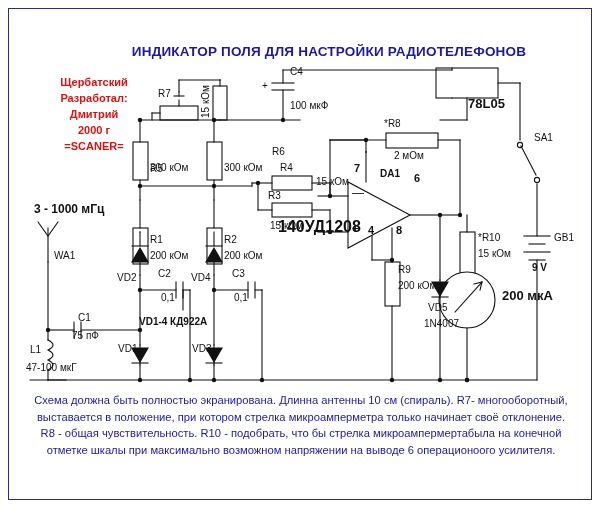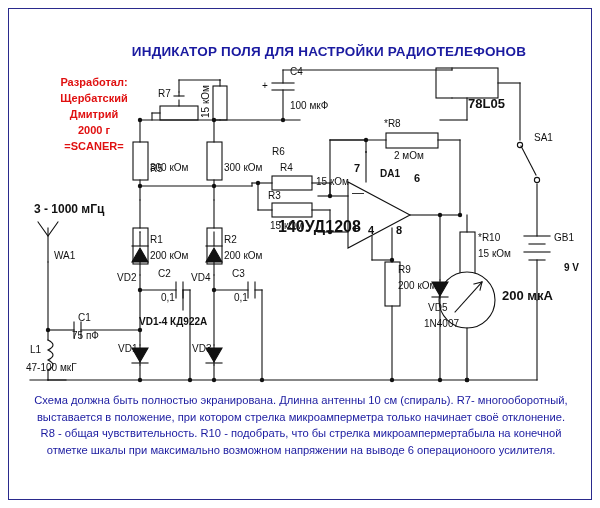--- a/index.html
+++ b/index.html
@@ -30,22 +30,22 @@
 </style>
 </head>
 <body>
 
 <div id="root">
   <div class="frame"></div>
 
   <div class="title">ИНДИКАТОР ПОЛЯ ДЛЯ НАСТРОЙКИ РАДИОТЕЛЕФОНОВ</div>
 
   <div class="author">
+    <div class="red">Щербатский</div>
     <div class="red">Разработал:</div>
-    <div class="red">Щербатский</div>
     <div class="red">Дмитрий</div>
     <div class="red">2000 г</div>
     <div class="red">=SCANER=</div>
   </div>
 
   <svg width="600" height="508" viewBox="0 0 600 508">
     <g stroke="#111" stroke-width="1.1" fill="none" stroke-linecap="square">
 
       <path d="M48 228 L48 262"></path>
       <path d="M38 222 L48 236 L58 222"></path>
@@ -310,20 +310,20 @@
   <div class="lbl b" style="left:354px;top:162px;font-size:11px;">7</div>
   <div class="lbl b" style="left:414px;top:172px;font-size:11px;">6</div>
   <div class="lbl b" style="left:368px;top:224px;font-size:11px;">4</div>
   <div class="lbl b" style="left:396px;top:224px;font-size:11px;">8</div>
   <div class="lbl" style="left:352px;top:186px;font-size:12px;">—</div>
   <div class="lbl" style="left:352px;top:222px;font-size:12px;">+</div>
 
   <div class="lbl b" style="left:468px;top:96px;font-size:13px;">78L05</div>
   <div class="lbl" style="left:534px;top:132px;">SA1</div>
   <div class="lbl" style="left:554px;top:232px;">GB1</div>
-  <div class="lbl b" style="left:564px;top:262px;">9 V</div>
+  <div class="lbl b" style="left:532px;top:262px;">9 V</div>
 
   <div class="lbl b" style="left:502px;top:288px;font-size:13px;">200 мкА</div>
   <div class="lbl" style="left:428px;top:302px;">VD5</div>
   <div class="lbl" style="left:424px;top:318px;">1N4007</div>
 
   <div class="note">Схема должна быть полностью экранирована. Длинна антенны 10 см (спираль). R7- многооборотный, выставается в положение, при котором стрелка микроамперметра только начинает своё отклонение. R8 - общая чувствительность. R10 - подобрать, что бы стрелка микроампермертабыла на конечной отметке шкалы при максимально возможном напряжении на выводе 6 операционоого усилителя.</div>
 </div>
 
 </body></html>

